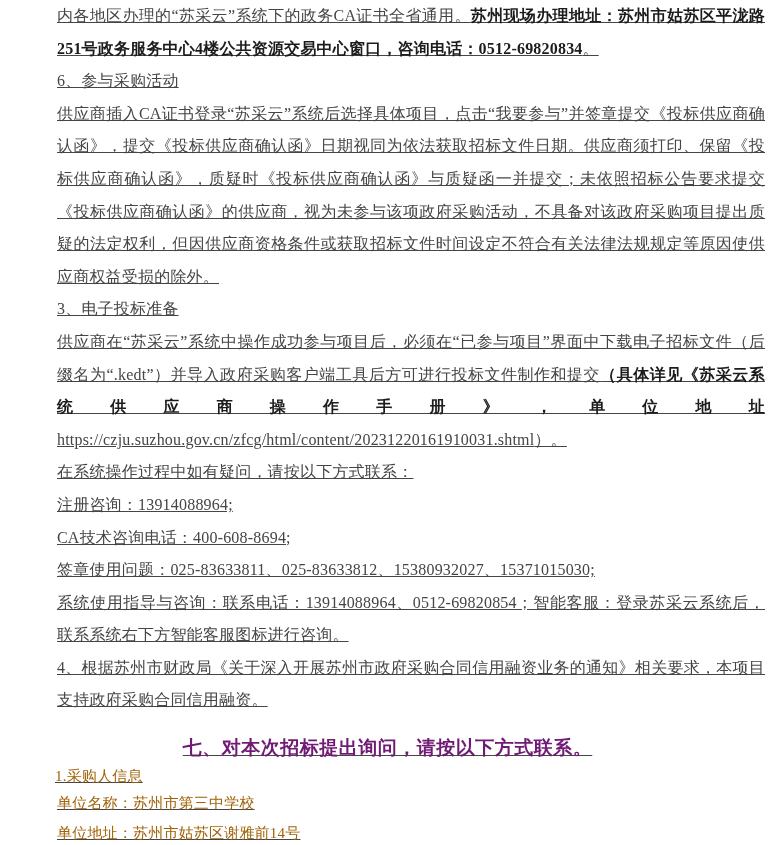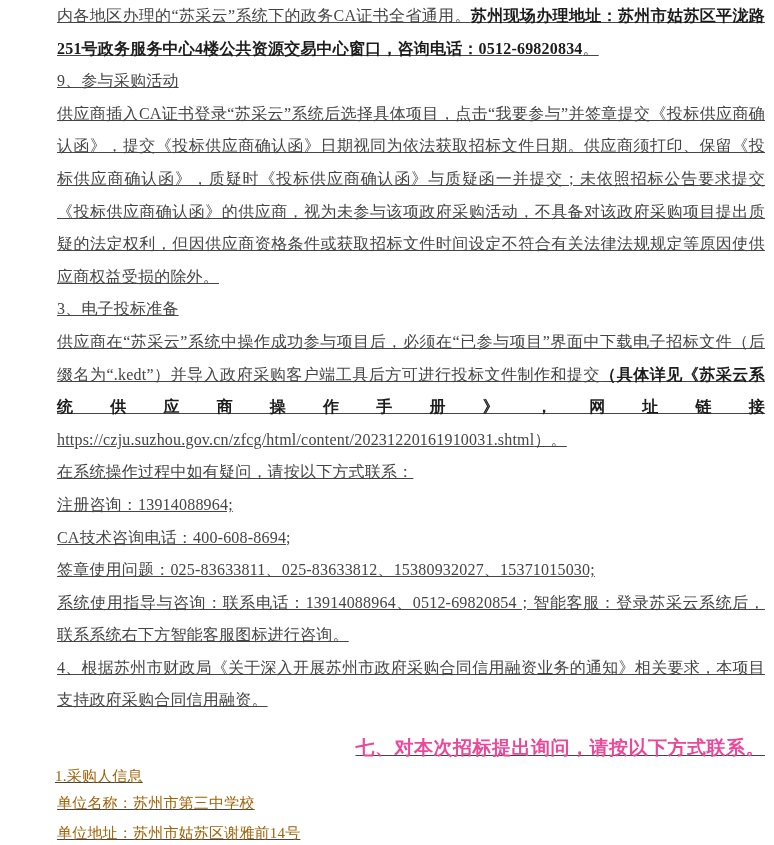--- a/index.html
+++ b/index.html
@@ -34,48 +34,48 @@
   }
   .url-text {
     white-space: normal;
   }
   .sec-heading {
     margin: 18px 0 0 -47px;
     font-family: "Liberation Sans", "DejaVu Sans", sans-serif;
     font-weight: 700;
     font-size: 19px;
     line-height: 26px;
-    color: #ec4899;
-    text-align: right;
+    color: #701a75;
+    text-align: center;
     letter-spacing: 0.5px;
   }
   .sub-line {
     font-size: 15px;
     line-height: 27px;
     text-align: left;
     color: #a16207;
   }
   .sub-line.indent-a { margin-left: -2px; margin-top: 2px; }
   .sub-line.indent-b { margin-left: 0; }
   .sub-line.gap-top { margin-top: 3px; }
 </style>
 </head>
 <body>
 
 <main class="doc">
 
   <p><span>内各地区办理的“苏采云”系统下的政务CA证书全省通用。</span><span class="run-bold">苏州现场办理地址：苏州市姑苏区平泷路251号政务服务中心4楼公共资源交易中心窗口，咨询电话：0512-69820834</span><span>。</span></p>
 
-  <p>9、参与采购活动</p>
+  <p>6、参与采购活动</p>
 
   <p>供应商插入CA证书登录“苏采云”系统后选择具体项目，点击“我要参与”并签章提交《投标供应商确认函》，提交《投标供应商确认函》日期视同为依法获取招标文件日期。供应商须打印、保留《投标供应商确认函》，质疑时《投标供应商确认函》与质疑函一并提交；未依照招标公告要求提交《投标供应商确认函》的供应商，视为未参与该项政府采购活动，不具备对该政府采购项目提出质疑的法定权利，但因供应商资格条件或获取招标文件时间设定不符合有关法律法规规定等原因使供应商权益受损的除外。</p>
 
   <p>3、电子投标准备</p>
 
-  <p><span>供应商在“苏采云”系统中操作成功参与项目后，必须在“已参与项目”界面中下载电子招标文件（后缀名为“.kedt”）并导入政府采购客户端工具后方可进行投标文件制作和提交</span><span class="run-bold">（具体详见《苏采云系统供应商操作手册》，网址链接</span><span class="url-text">https://czju.suzhou.gov.cn/zfcg/html/content/20231220161910031.shtml</span><span>）。</span></p>
+  <p><span>供应商在“苏采云”系统中操作成功参与项目后，必须在“已参与项目”界面中下载电子招标文件（后缀名为“.kedt”）并导入政府采购客户端工具后方可进行投标文件制作和提交</span><span class="run-bold">（具体详见《苏采云系统供应商操作手册》，单位地址</span><span class="url-text">https://czju.suzhou.gov.cn/zfcg/html/content/20231220161910031.shtml</span><span>）。</span></p>
 
   <p>在系统操作过程中如有疑问，请按以下方式联系：</p>
 
   <p>注册咨询：13914088964;</p>
 
   <p>CA技术咨询电话：400-608-8694;</p>
 
   <p>签章使用问题：025-83633811、025-83633812、15380932027、15371015030;</p>
 
   <p>系统使用指导与咨询：联系电话：13914088964、0512-69820854；智能客服：登录苏采云系统后，联系系统右下方智能客服图标进行咨询。</p>

